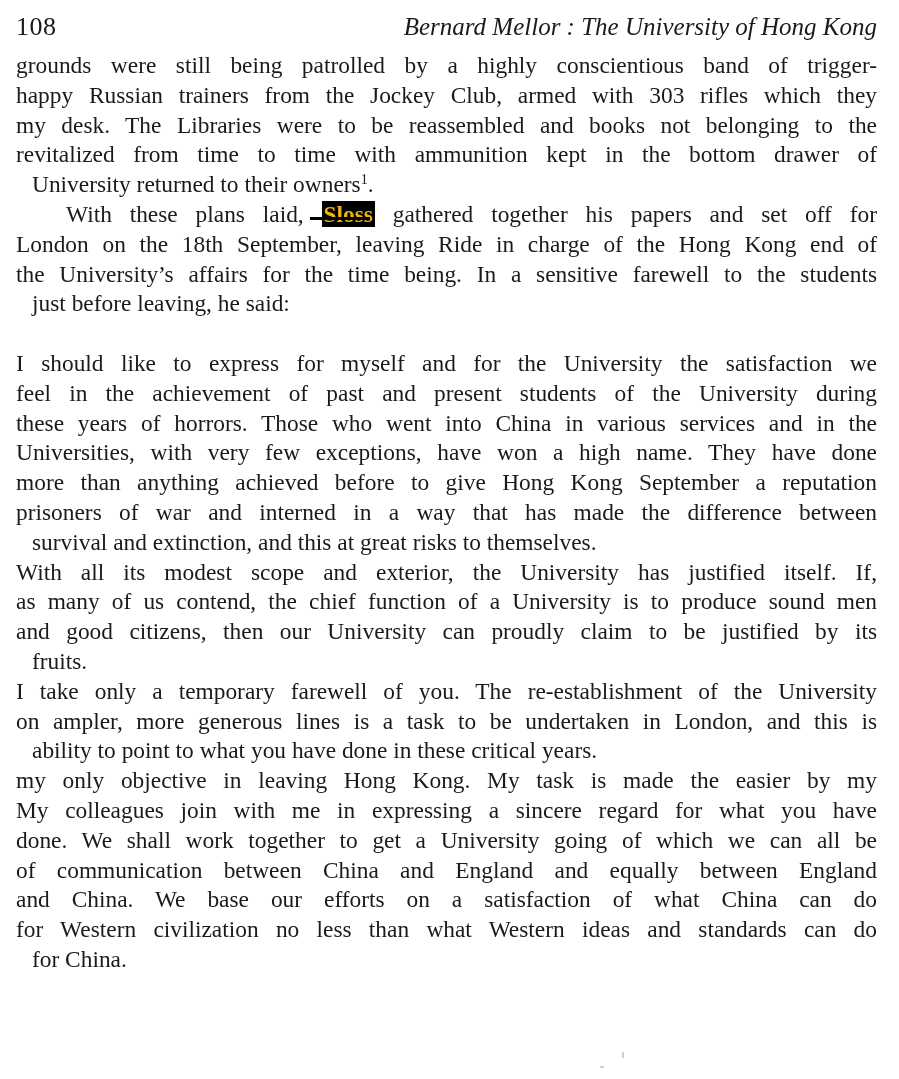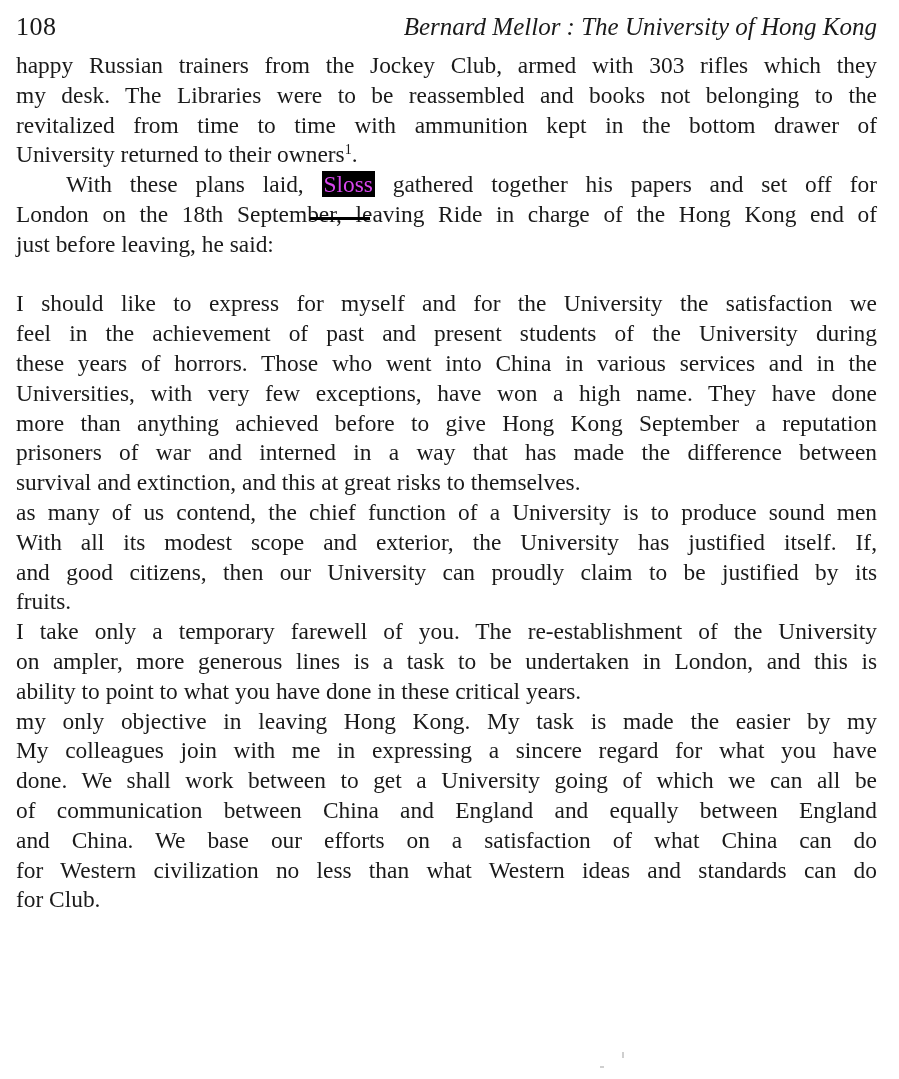--- a/index.html
+++ b/index.html
@@ -55,32 +55,34 @@
     }
     .line {
       display: block;
       white-space: nowrap;
       text-align: justify;
       text-align-last: justify;
       height: 29.8px;
     }
     .line.last {
       text-align-last: left;
+      margin-left: 16px;
     }
     .line.indent {
       padding-left: 50px;
     }
     .blank {
       display: block;
       height: 29.8px;
     }
     .highlight {
       background: #000000;
-      color: #d946ef;
+      color: #eab308;
       padding: 0 2px;
+      font-weight: bold;
     }
     sup {
       font-size: 14px;
       line-height: 0;
       vertical-align: 8px;
     }
     .mark-bar {
       position: absolute;
       left: 310px;
       top: 217px;
@@ -101,63 +103,65 @@
 <div class="page">
 
   <div class="running-head">
     <span class="page-number">108</span>
     <span class="book-title">Bernard Mellor : The University of Hong Kong</span>
   </div>
 
   <div class="body-text">
 
     <div>
+      <span class="line">grounds were still being patrolled by a highly conscientious band of trigger-</span>
       <span class="line">happy Russian trainers from the Jockey Club, armed with 303 rifles which they</span>
       <span class="line">my desk. The Libraries were to be reassembled and books not belonging to the</span>
       <span class="line">revitalized from time to time with ammunition kept in the bottom drawer of</span>
       <span class="line last"><span>University returned to their owners</span><sup>1</sup><span>.</span></span>
     </div>
 
     <div>
       <span class="line indent"><span>With these plans laid,</span> <span class="highlight">Sloss</span> <span>gathered together his papers and set off for</span></span>
       <span class="line">London on the 18th September, leaving Ride in charge of the Hong Kong end of</span>
+      <span class="line">the University’s affairs for the time being. In a sensitive farewell to the students</span>
       <span class="line last">just before leaving, he said:</span>
     </div>
 
     <span class="blank"></span>
 
     <div>
       <div>
         <span class="line">I should like to express for myself and for the University the satisfaction we</span>
         <span class="line">feel in the achievement of past and present students of the University during</span>
         <span class="line">these years of horrors. Those who went into China in various services and in the</span>
         <span class="line">Universities, with very few exceptions, have won a high name. They have done</span>
         <span class="line">more than anything achieved before to give Hong Kong September a reputation</span>
         <span class="line">prisoners of war and interned in a way that has made the difference between</span>
         <span class="line last">survival and extinction, and this at great risks to themselves.</span>
       </div>
       <div>
+        <span class="line">With all its modest scope and exterior, the University has justified itself. If,</span>
         <span class="line">as many of us contend, the chief function of a University is to produce sound men</span>
-        <span class="line">With all its modest scope and exterior, the University has justified itself. If,</span>
         <span class="line">and good citizens, then our University can proudly claim to be justified by its</span>
         <span class="line last">fruits.</span>
       </div>
       <div>
         <span class="line">I take only a temporary farewell of you. The re-establishment of the University</span>
         <span class="line">on ampler, more generous lines is a task to be undertaken in London, and this is</span>
         <span class="line last">ability to point to what you have done in these critical years.</span>
         <span class="line">my only objective in leaving Hong Kong. My task is made the easier by my</span>
       </div>
       <div>
         <span class="line">My colleagues join with me in expressing a sincere regard for what you have</span>
-        <span class="line">done. We shall work between to get a University going of which we can all be</span>
+        <span class="line">done. We shall work together to get a University going of which we can all be</span>
         <span class="line">of communication between China and England and equally between England</span>
         <span class="line">and China. We base our efforts on a satisfaction of what China can do</span>
         <span class="line">for Western civilization no less than what Western ideas and standards can do</span>
-        <span class="line last">for Club.</span>
+        <span class="line last">for China.</span>
       </div>
     </div>
   </div>
 
   <div class="mark-bar"></div>
   <div class="speck" style="left:622px; top:1052px;"></div>
   <div class="speck" style="left:600px; top:1066px; width:4px; height:2px;"></div>
 </div>
 
 </body></html>

